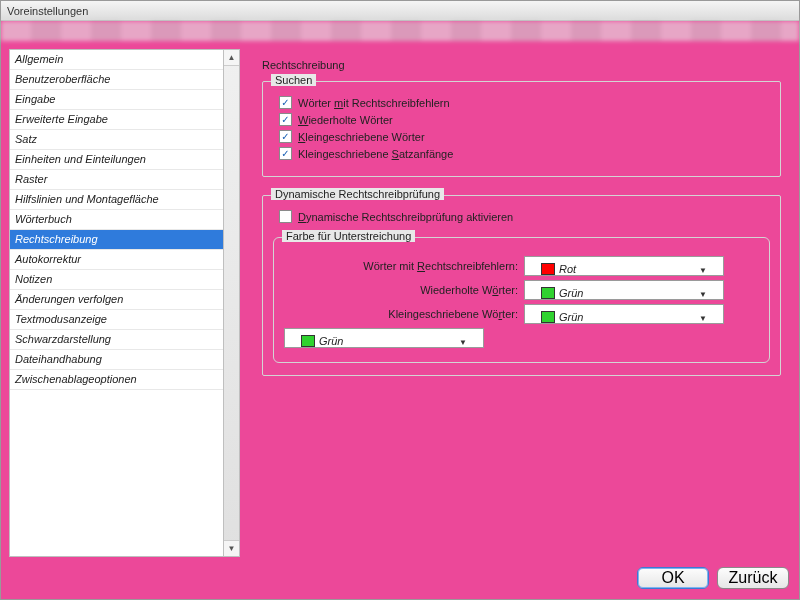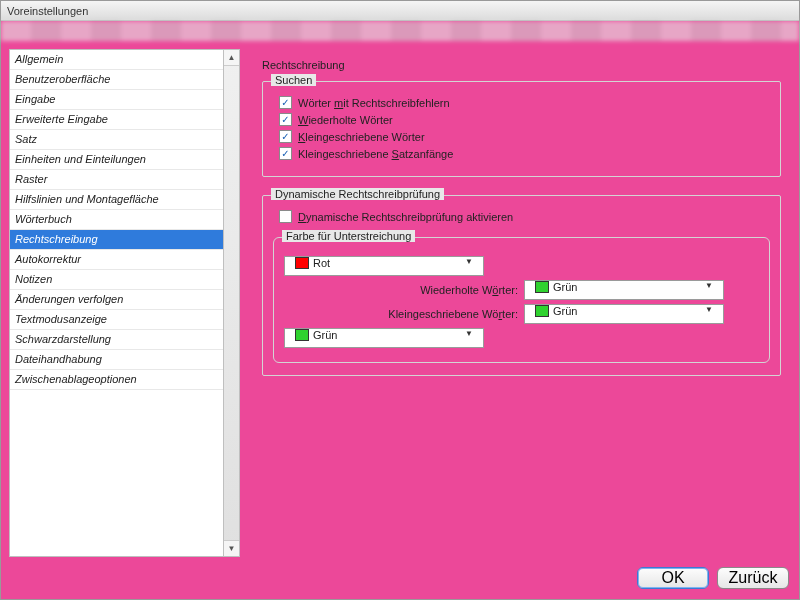--- a/index.html
+++ b/index.html
@@ -21,21 +21,21 @@
   .group { border: 1px solid #d4d4d4; border-radius: 2px; padding: 10px 10px 12px 10px; margin-bottom: 18px; position: relative; }
   .group-title { position: absolute; top: -8px; left: 8px; background: #e8e8e8; padding: 0 4px; }
   .chk-row { display: flex; align-items: center; gap: 6px; margin: 4px 0 4px 6px; }
   .chk { width: 13px; height: 13px; background: #fff; border: 1px solid #8a8a8a; display: inline-flex; align-items: center; justify-content: center; font-size: 10px; color: #1a5fb4; }
   .chk.checked::after { content: "✓"; line-height: 10px; }
   .sub-group { border: 1px solid #d4d4d4; border-radius: 6px; padding: 14px 10px 10px 10px; margin-top: 14px; position: relative; }
   .sub-title { position: absolute; top: -8px; left: 8px; background: #e8e8e8; padding: 0 4px; }
   .color-row { display: flex; align-items: center; margin: 4px 0; }
   .color-label { width: 240px; text-align: right; padding-right: 6px; }
   .color-label span.ul { text-decoration: underline; }
-  .color-select { display: flex; align-items: flex-start; background: #fff; border: 1px solid #9a9a9a; height: 20px; width: 200px; padding: 0 10px; gap: 4px; }
+  .color-select { display: flex; align-items: flex-end; background: #fff; border: 1px solid #9a9a9a; height: 20px; width: 200px; padding: 0 16px; gap: 4px; font-style: italic; }
   .swatch { width: 14px; height: 12px; border: 1px solid #333; }
   .swatch.red { background: #ff0000; }
   .swatch.green { background: #2fd22f; }
   .color-name { flex: 1; }
   .dd { font-size: 8px; color: #333; }
   .footer { display: flex; justify-content: flex-end; gap: 8px; padding: 6px 10px 10px 10px; }
   .btn { min-width: 72px; height: 22px; background: linear-gradient(#fdfdfd,#e6e6e6); border: 1px solid #8a8a8a; border-radius: 6px; font-size: 16px; cursor: default; }
   .btn.default { border: 1px solid #3a7bd5; box-shadow: 0 0 0 1px #7fb3ef inset; }
   .ul { text-decoration: underline; }
 </style>
@@ -104,20 +104,21 @@
         <div class="chk-row">
           <span id="dyn-chk" class="chk"></span>
           <span>
             <span></span><span class="ul">D</span><span>ynamische Rechtschreibprüfung aktivieren</span>
           </span>
         </div>
         <div class="sub-group">
           <span class="sub-title">Farbe für Unterstreichung</span>
           <div id="color-rows">
               <div class="color-row">
+                <div class="color-label">Wörter mit <span class="ul">R</span>echtschreibfehlern:</div>
                 <div class="color-select">
                   <span class="swatch red"></span>
                   <span class="color-name">Rot</span>
                   <span class="dd">▼</span>
                 </div>
               </div>
               <div class="color-row">
                 <div class="color-label">Wiederholte W<span class="ul">ö</span>rter:</div>
                 <div class="color-select">
                   <span class="swatch green"></span>

